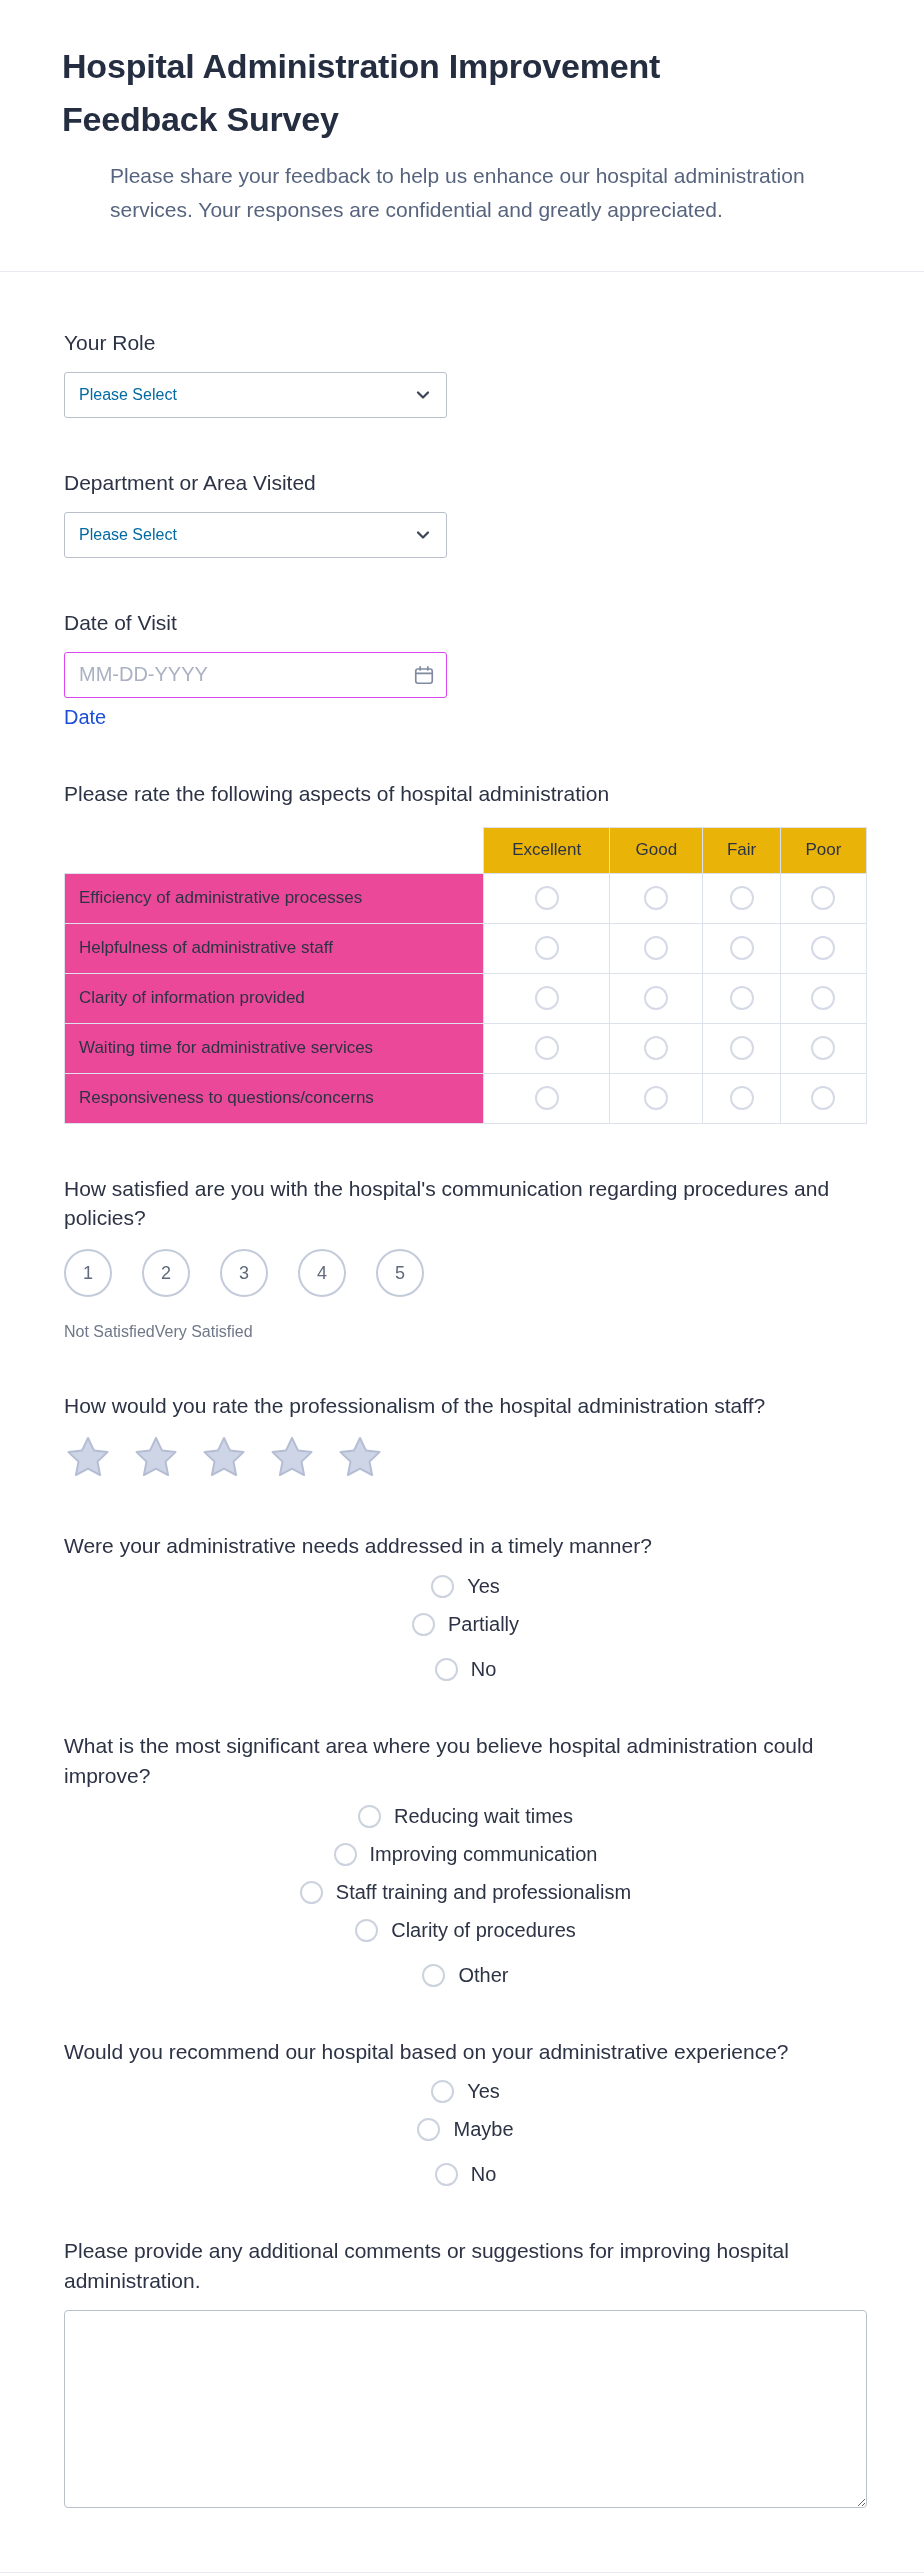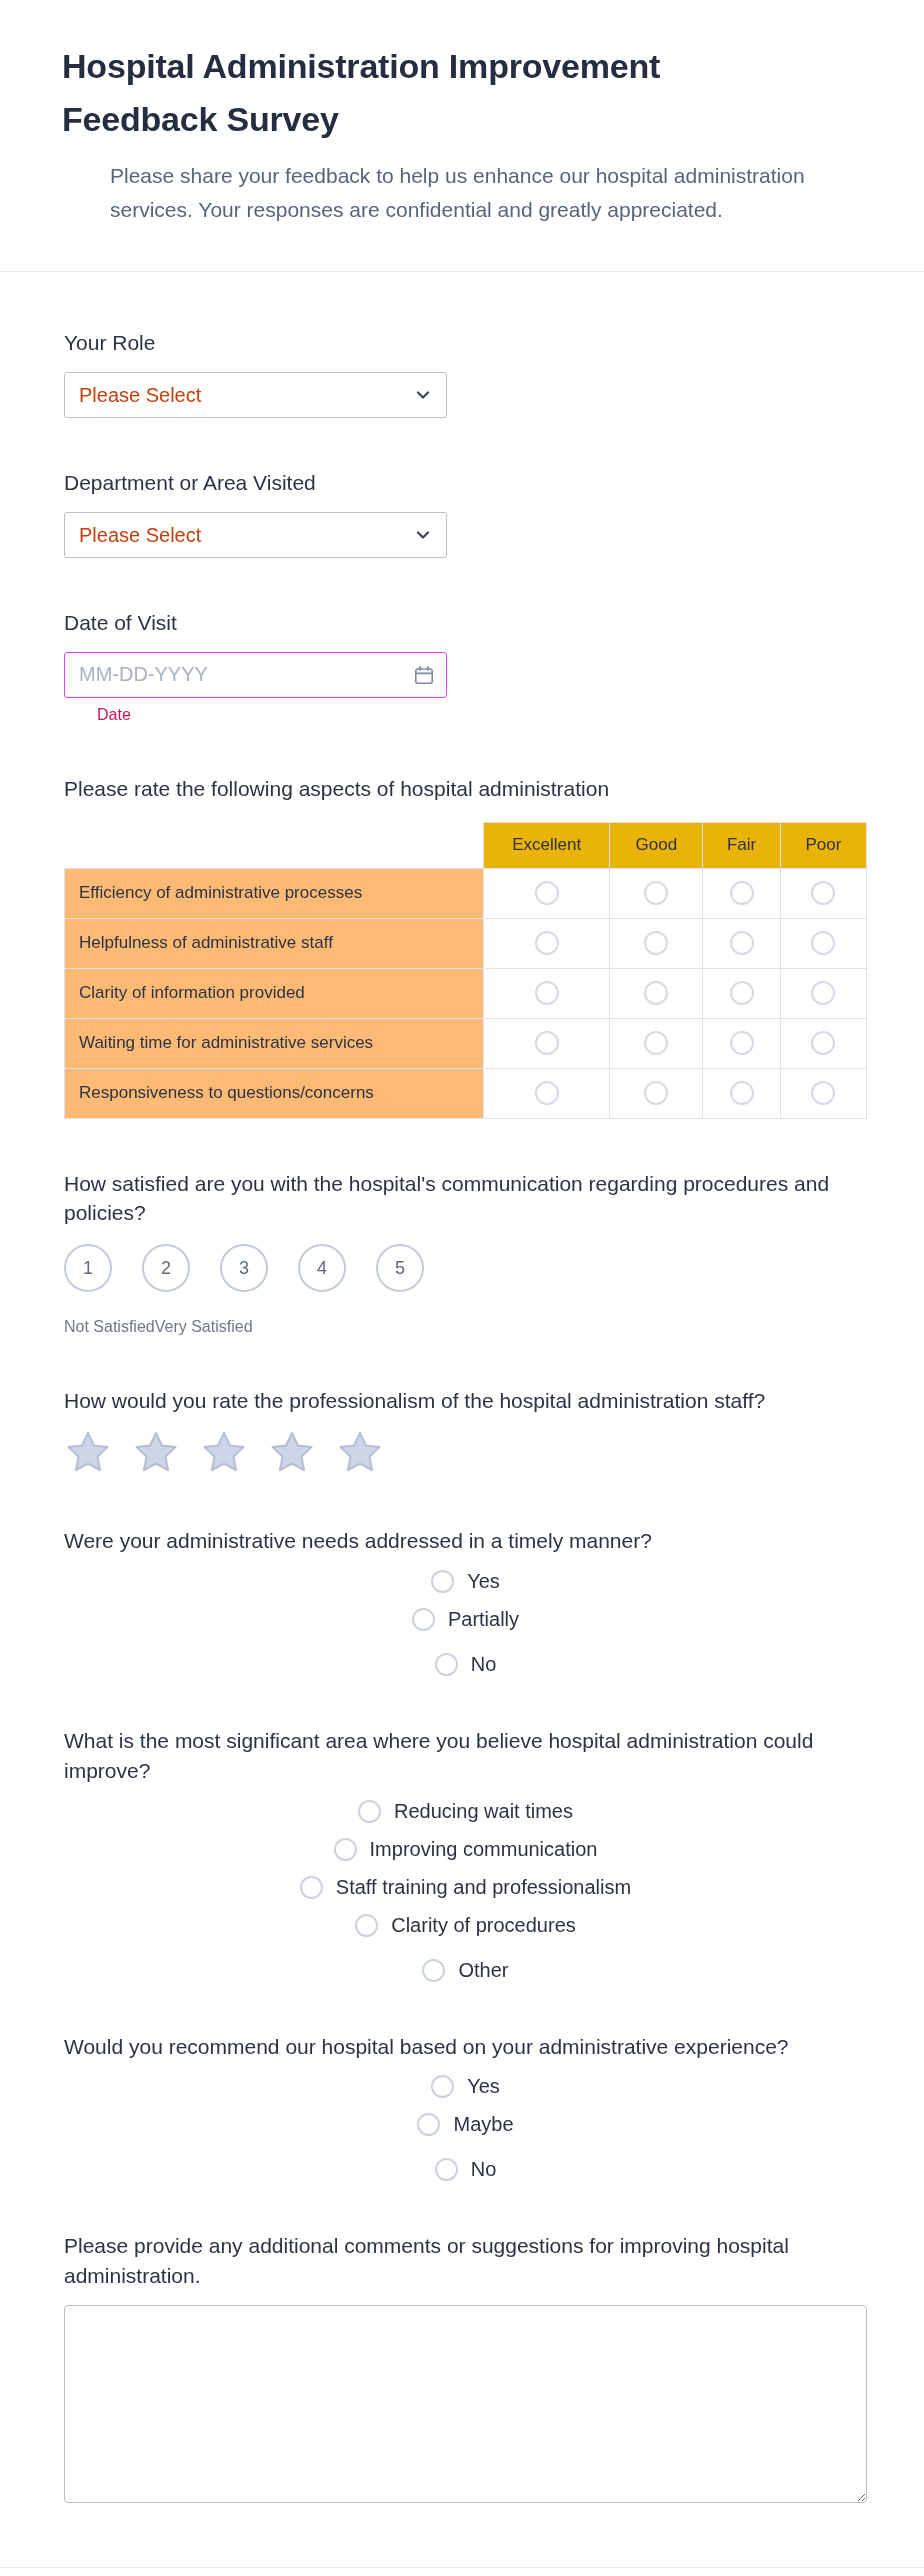--- a/index.html
+++ b/index.html
@@ -30,48 +30,48 @@
     color:#2c3345; margin-bottom:14px; max-width:803px;
   }
 
   
   .select-box {
     width:383px; height:46px; background:#fff;
     border:1px solid #b9c0cc; border-radius:3px;
     display:flex; align-items:center; justify-content:space-between;
     padding:0 13px 0 14px; cursor:pointer;
   }
-  .select-placeholder { color:#c2410c; font-size:20px; }
+  .select-placeholder { color:#0369a1; font-size:16px; }
   .chevron-svg { width:20px; height:20px; flex:0 0 auto; }
 
   .date-box { position:relative; width:383px; }
   .date-input {
     width:100%; height:46px; border:1px solid #d946ef; border-radius:3px;
     font-size:20px; padding:0 44px 0 14px; font-family:inherit; color:#2c3345;
     outline:none;
   }
   .date-input::placeholder { color:#a9b1c2; }
   .calendar-svg { position:absolute; right:12px; top:12px; width:22px; height:22px; }
-  .sublabel { margin-top:8px; font-size:16px; color:#be185d;margin-left:33px; }
+  .sublabel { margin-top:8px; font-size:20px; color:#1d4ed8; }
 
   
   .matrix { border-collapse:collapse; table-layout:fixed; margin-top:18px; }
   .matrix col.c-label { width:423px; }
   .matrix col.c-1 { width:127px; }
   .matrix col.c-2 { width:94px; }
   .matrix col.c-3 { width:78px; }
   .matrix col.c-4 { width:87px; }
   .matrix th, .matrix td { border:1px solid #dde1ec; }
   .matrix th.corner { background:#fff; border:none; }
   .matrix thead th {
     height:46px; background:#eab308; font-size:17px;
     font-weight:400; color:#2c3345; text-align:center;
   }
   .matrix td.row-label {
-    background:#fdba74; font-size:17px; padding:0 14px;
+    background:#ec4899; font-size:17px; padding:0 14px;
     height:50px; color:#2c3345; text-align:left;
   }
   .matrix td.cell { background:#fff; text-align:center; height:50px; vertical-align:middle; }
   .matrix-radio {
     display:inline-block; width:24px; height:24px; border-radius:50%;
     border:2px solid #d6dae6; background:#fff; vertical-align:middle; cursor:pointer;
   }
 
   
   .scale-row { display:flex; gap:30px; margin-top:16px; }

